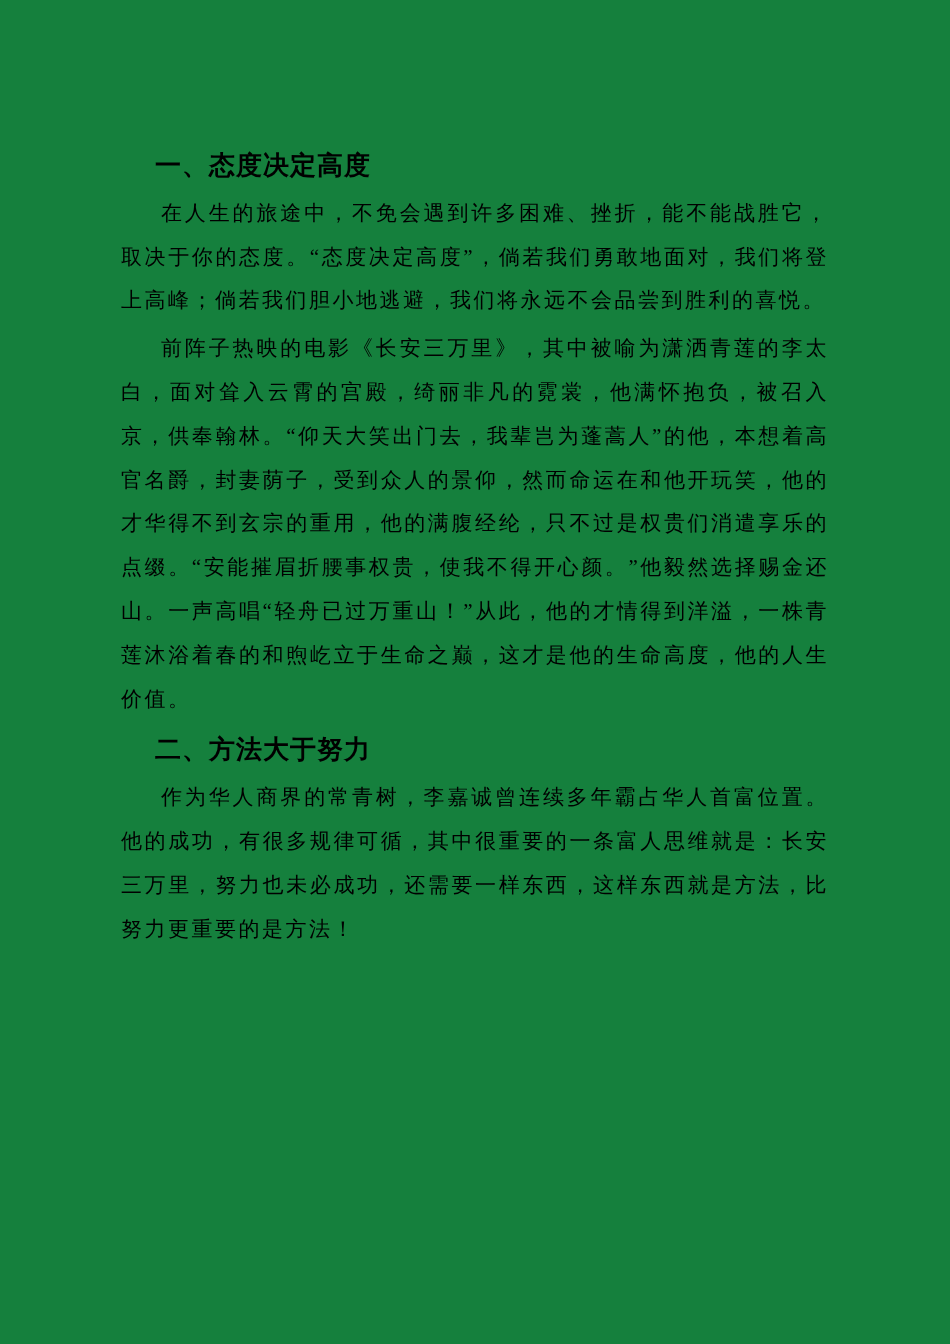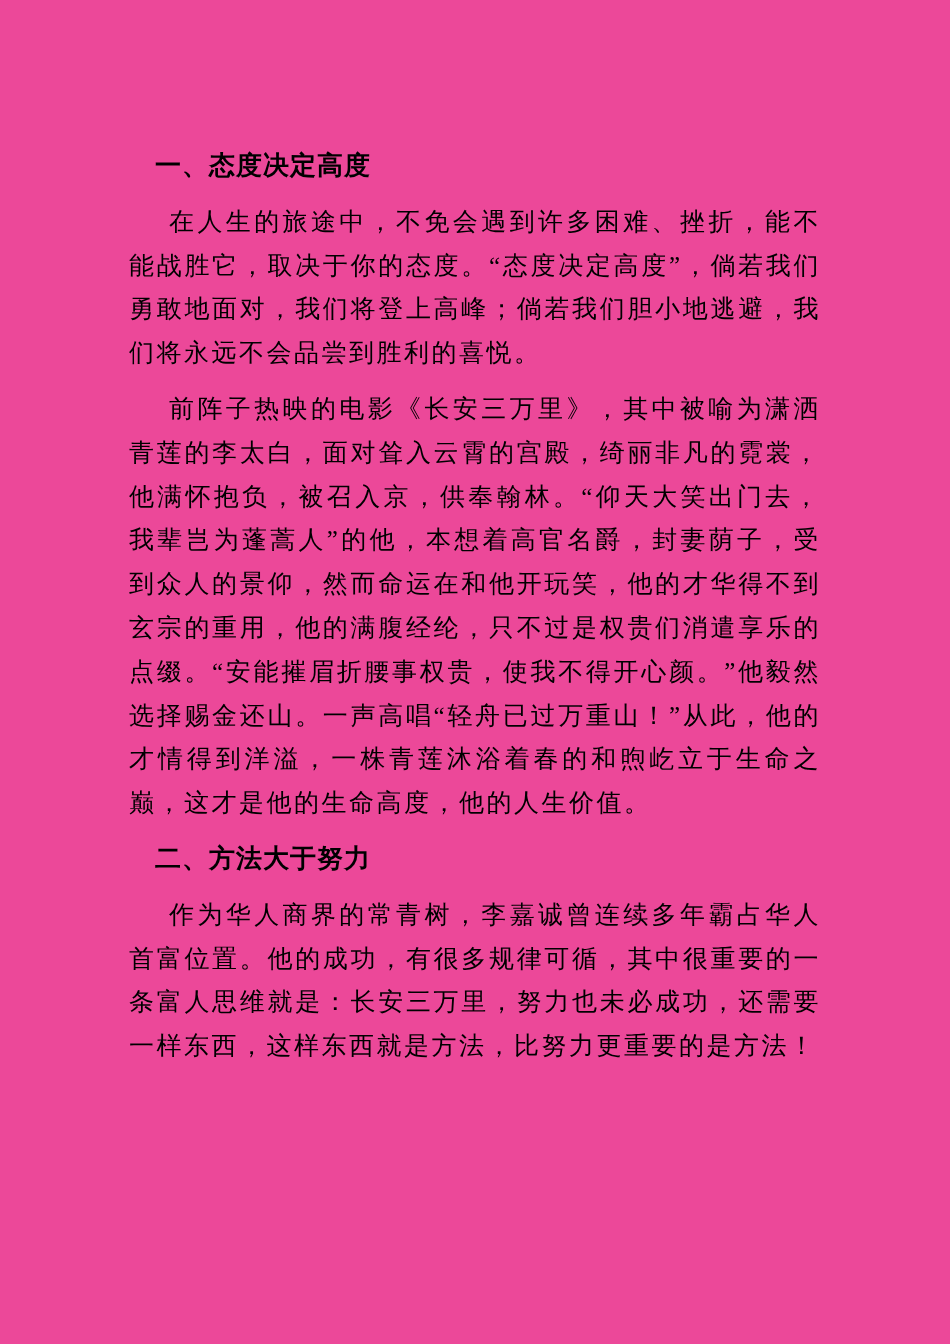--- a/index.html
+++ b/index.html
@@ -6,41 +6,41 @@
     margin: 0;
     padding: 0;
     background: #ffffff;
   }
   .page {
     position: relative;
     width: 950px;
     height: 1344px;
     box-sizing: border-box;
     padding: 144px 117px 0 117px;
-    background: #ec4899;
+    background: #15803d;
     color: #000000;
     overflow: hidden;
   }
   .doc-heading {
     margin: 0;
     font-family: "Liberation Sans", "DejaVu Sans", sans-serif;
     font-weight: 700;
     font-size: 26px;
     line-height: 43.8px;
     letter-spacing: 1px;
     text-indent: 38px;
     color: #000000;
   }
   .doc-heading.second {
     margin-top: 7px;
   }
   .doc-paragraph {
-    margin: 12px;
+    margin: 4px;
     font-family: "Liberation Serif", "DejaVu Serif", serif;
-    font-size: 25px;
+    font-size: 21px;
     line-height: 43.8px;
     letter-spacing: 2.5px;
     text-align: justify;
     text-justify: inter-character;
     text-indent: 40px;
     color: #000000;
     word-break: break-all;
   }
 </style>
 </head>

